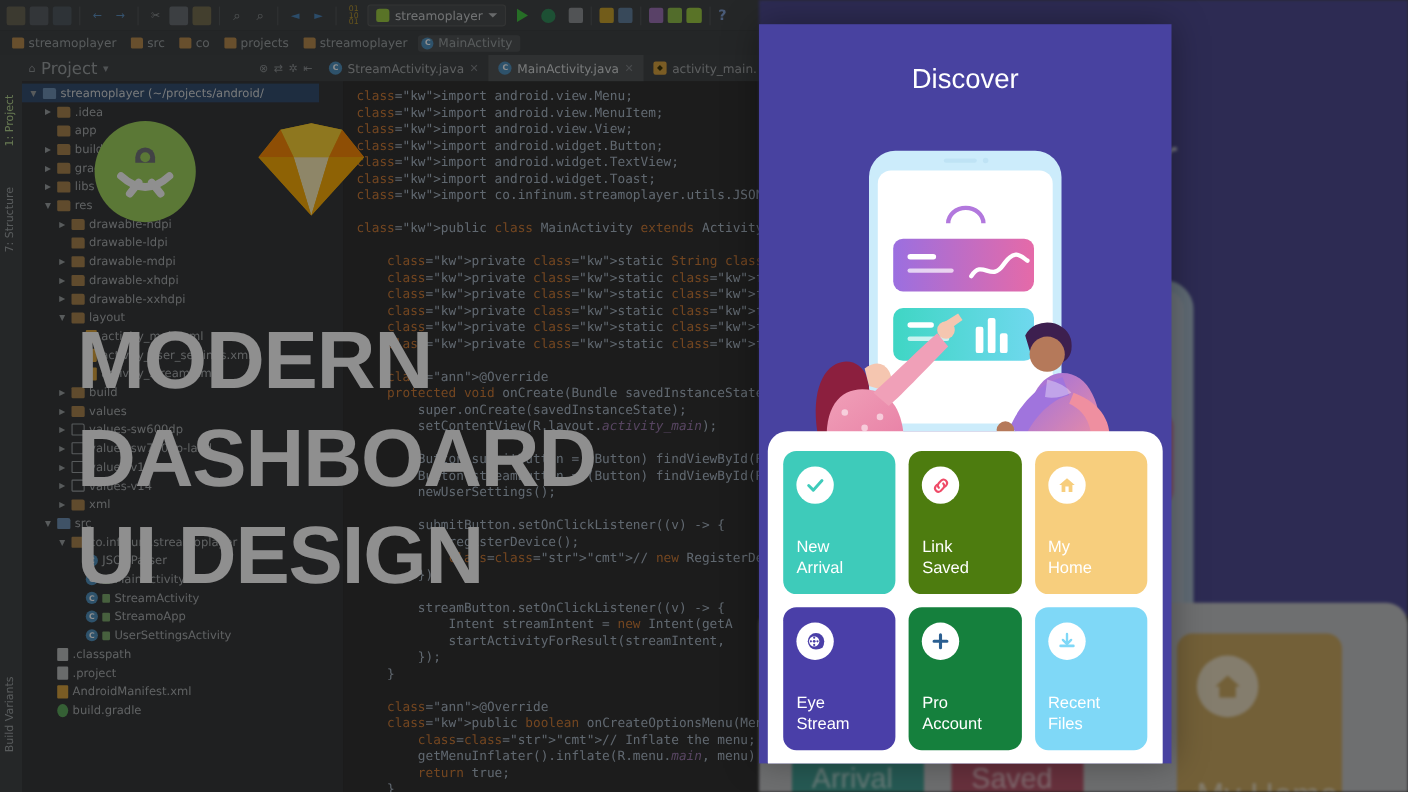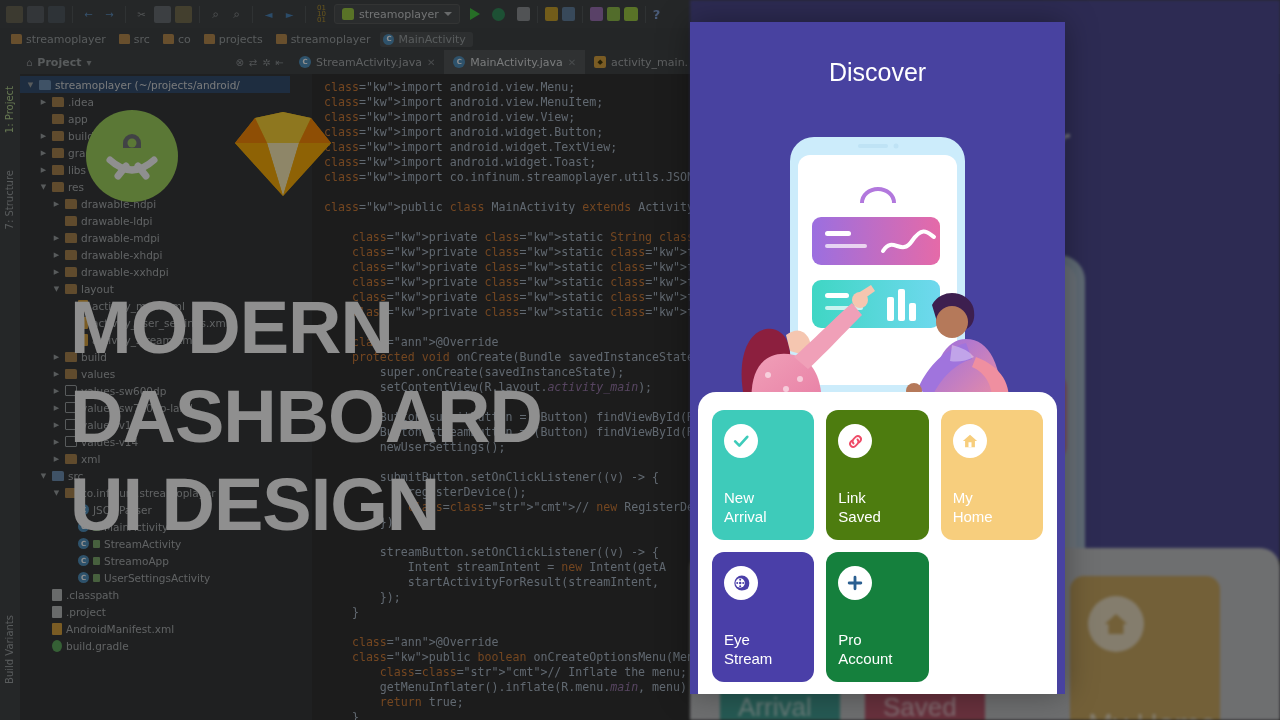--- a/index.html
+++ b/index.html
@@ -37,21 +37,21 @@
                  font-size:7px; display:flex; align-items:center; justify-content:center; font-weight:bold; }
   .crumb.cls { background:#4b4f51; border-radius:3px; }
 
   .leftrail { position:absolute; left:0; top:50px; bottom:0; width:20px; background:#3c3f41; }
   .vtab { position:absolute; left:-28px; writing-mode:vertical-rl; transform:rotate(180deg);
           font-size:10px; color:#9aa0a2; white-space:nowrap; }
   .vtab.active { color:#b3d48f; }
 
   .projhdr { position:absolute; left:20px; top:50px; width:270px; height:24px; background:#3c3f41;
              display:flex; align-items:center; padding:0 6px; gap:5px; }
-  .projhdr .t { font-size:11px; color:#9aa0a2;font-weight:bold; }
+  .projhdr .t { font-size:15px; color:#9aa0a2; }
   .projhdr .spacer { flex:1; }
   .projhdr .mini { font-size:10px; color:#8b9093; }
 
   .tree { position:absolute; left:20px; top:74px; width:270px; bottom:0; background:#313335;
           padding-top:2px; font-size:10.5px; color:#a8acae; overflow:hidden; }
   .row { height:17px; display:flex; align-items:center; gap:4px; padding-left:6px; white-space:nowrap; }
   .row.sel { background:#2f4a6d; color:#d6d9da; }
   .arrow { width:9px; font-size:7px; color:#9aa0a2; text-align:center; }
   .arrow.d { color:#9aa0a2; }
   .fo { width:12px; height:10px; background:#a8824a; border-radius:1px 2px 1px 1px; flex:none; position:relative; }
@@ -580,17 +580,26 @@
             <div class="lbl">Eye<br>Stream</div>
           </div>
           <div class="tile" style="background: #15803d;">
             <div class="ico">
               <svg width="20" height="20" viewBox="0 0 24 24">
                 <path d="M12 5 V19 M5 12 H19" stroke="#2b5f91" stroke-width="3.4" stroke-linecap="round"></path>
               </svg>
             </div>
             <div class="lbl">Pro<br>Account</div>
           </div>
+          <div class="tile" style="background: rgb(127, 216, 247);">
+            <div class="ico">
+              <svg width="20" height="20" viewBox="0 0 24 24">
+                <path d="M12 4 V14 M7.5 10.5 L12 15 L16.5 10.5" stroke="#7fd8f7" stroke-width="2.6" fill="none" stroke-linecap="round" stroke-linejoin="round"></path>
+                <path d="M5 17 H19" stroke="#7fd8f7" stroke-width="2.8" stroke-linecap="round"></path>
+              </svg>
+            </div>
+            <div class="lbl">Recent<br>Files</div>
+          </div>
         </div>
     </div>
   </div>
 
 </div>
 
 </body></html>

